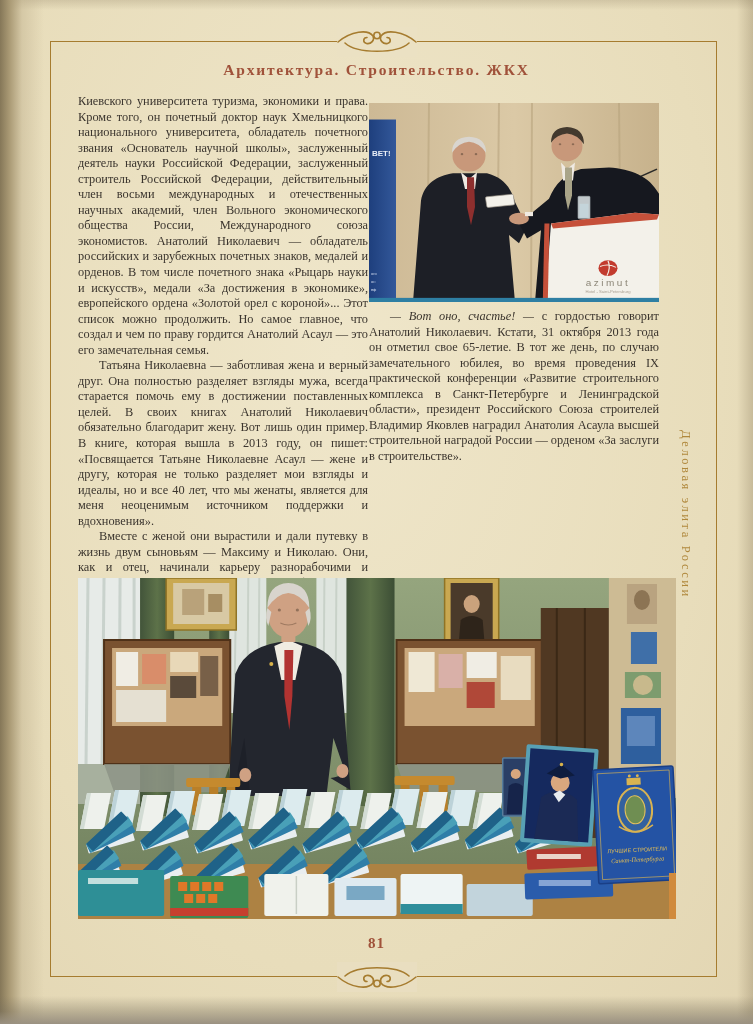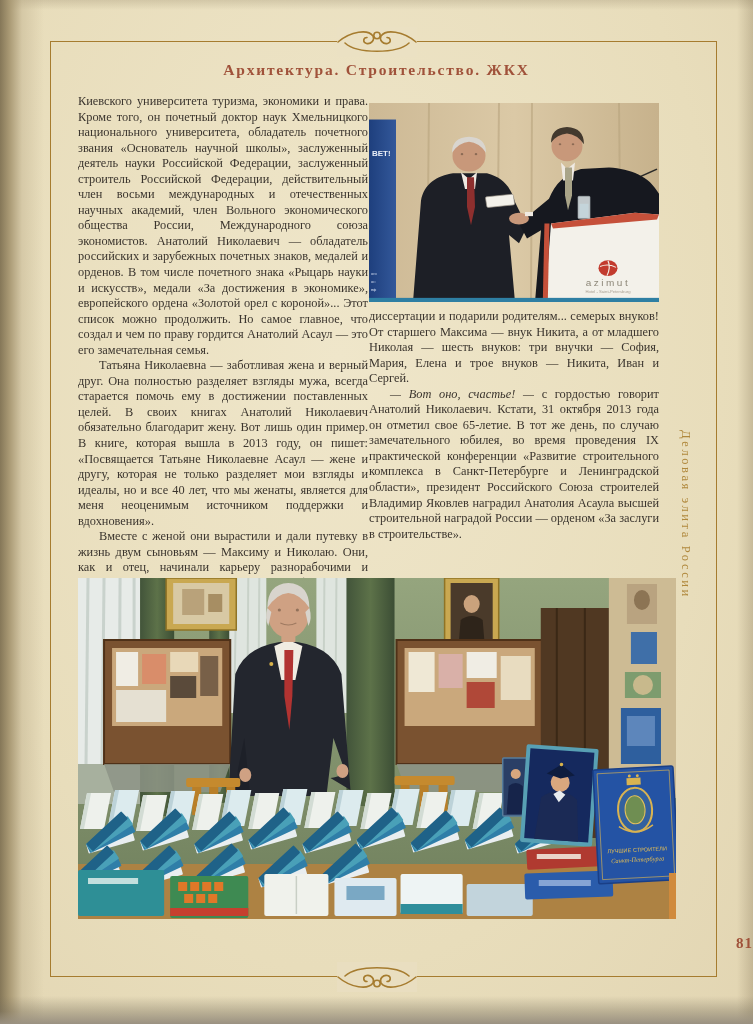--- a/index.html
+++ b/index.html
@@ -33,21 +33,21 @@
     color:var(--text,#3b352e);}
   .col p{margin:0;}
   .col p.indent{text-indent:21px;}
   .photo-top{width:290px;height:199px;margin:9px 0 7px 0;display:block;}
   .photo-bottom{position:absolute;left:78px;top:578px;width:598px;height:341px;}
   .photo-top svg,.photo-bottom svg{display:block;width:100%;height:100%;}
 
   .side-title{position:absolute;left:678px;top:430px;writing-mode:vertical-rl;
     color:var(--side-gold,#b0883c);font-size:12.5px;letter-spacing:2.6px;}
 
-  .page-number{position:absolute;top:935px;left:0;width:100%;text-align:right;
+  .page-number{position:absolute;top:935px;left:0;width:100%;text-align:center;
     color:var(--accent-red,#a0523a);font-weight:bold;font-size:15px;letter-spacing:1px;}
 
   .it{font-style:italic;}
 </style>
 </head>
 <body>
 
 <div class="edge-top"></div>
 <div class="edge-right"></div>
 <div class="edge-left"></div>
@@ -162,21 +162,20 @@
           <text x="239" y="230" text-anchor="middle" font-family="Liberation Sans, sans-serif" font-size="4.2" fill="#a89f92">Hotel - Saint-Petersburg</text>
         </g>
         <g>
           <rect x="209" y="113" width="12" height="27" rx="1" fill="#dfe7ea" opacity=".85" stroke="#b9c4c6" stroke-width=".7"></rect>
           <rect x="210.5" y="122" width="9" height="17" fill="#c4d4da"></rect>
         </g>
         <rect x="0" y="236" width="290" height="5" fill="#2e7fa3"></rect>
       </svg>
     </div>
 
-    <p>диссертации и подарили родителям... семерых внуков! От старшего Максима — внук Никита, а от младшего Николая — шесть внуков: три внучки — София, Мария, Елена и трое внуков — Никита, Иван и Сергей.</p>
     <p class="indent"><span class="it">— Вот оно, счастье! —</span><span> с гордостью говорит Анатолий Николаевич. Кстати, 31 октября 2013 года он отметил свое 65-летие. В тот же день, по случаю замечательного юбилея, во время проведения IX практической конференции «Развитие строительного комплекса в Санкт-Петербурге и Ленинградской области», президент Российского Союза строителей Владимир Яковлев наградил Анатолия Асаула высшей строительной наградой России — орденом «За заслуги в строительстве».</span></p>
   </div>
 </div>
 
 <div class="photo-bottom">
   <svg viewBox="0 0 597 341" preserveAspectRatio="none">
     <defs>
       <linearGradient id="wallG" x1="0" y1="0" x2="0" y2="1">
         <stop offset="0" stop-color="#95a57e"></stop>
           <stop offset="1" stop-color="#6f7f5c"></stop>

